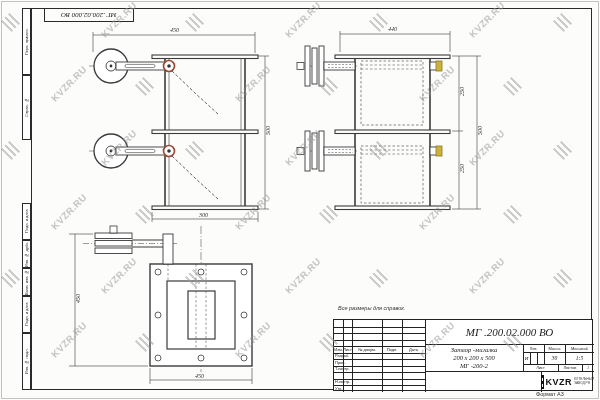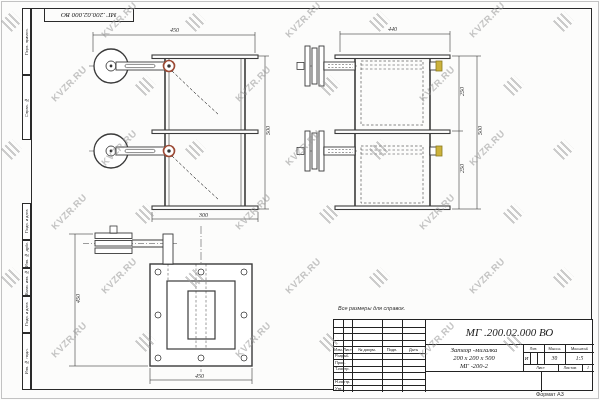--- a/index.html
+++ b/index.html
@@ -283,20 +283,28 @@
     <div class="cell lbl" style="left:210px;top:24px;width:21px;height:8px;">Масса</div>
     <div class="cell lbl" style="left:231px;top:24px;width:29px;height:8px;">Масштаб</div>
     <div class="cell it" style="left:189px;top:32px;width:7px;height:12px;font-size:5px;">И</div>
     <div class="cell it" style="left:210px;top:32px;width:21px;height:12px;font-size:5.5px;">30</div>
     <div class="cell it" style="left:231px;top:32px;width:29px;height:12px;font-size:5.5px;">1:5</div>
 
     <div class="cell lbl" style="left:189px;top:44px;width:35px;height:7px;">Лист</div>
     <div class="cell lbl" style="left:224px;top:44px;width:24px;height:7px;">Листов</div>
     <div class="cell lbl it" style="left:248px;top:44px;width:12px;height:7px;">1</div>
 
+    <div class="cell" style="left:207px;top:51px;width:53px;height:21px;">
+      <div class="logo-mark"></div>
+      <div class="logo-word">KVZR</div>
+      <div class="logo-sub">
+        <div>КОТЕЛЬНЫЙ</div>
+        <div>ЗАВОД РФ</div>
+      </div>
+    </div>
   </div>
 
   <div class="abs format">Формат А3</div>
 
   <div class="abs" id="wm">
       <div class="wm-logo" style="left: 4px; top: 14px;"></div>
       <div class="wm-text" style="left: 96px; top: 14px;">KVZR.RU</div>
       <div class="wm-logo" style="left: 188px; top: 14px;"></div>
       <div class="wm-text" style="left: 280px; top: 14px;">KVZR.RU</div>
       <div class="wm-logo" style="left: 372px; top: 14px;"></div>

